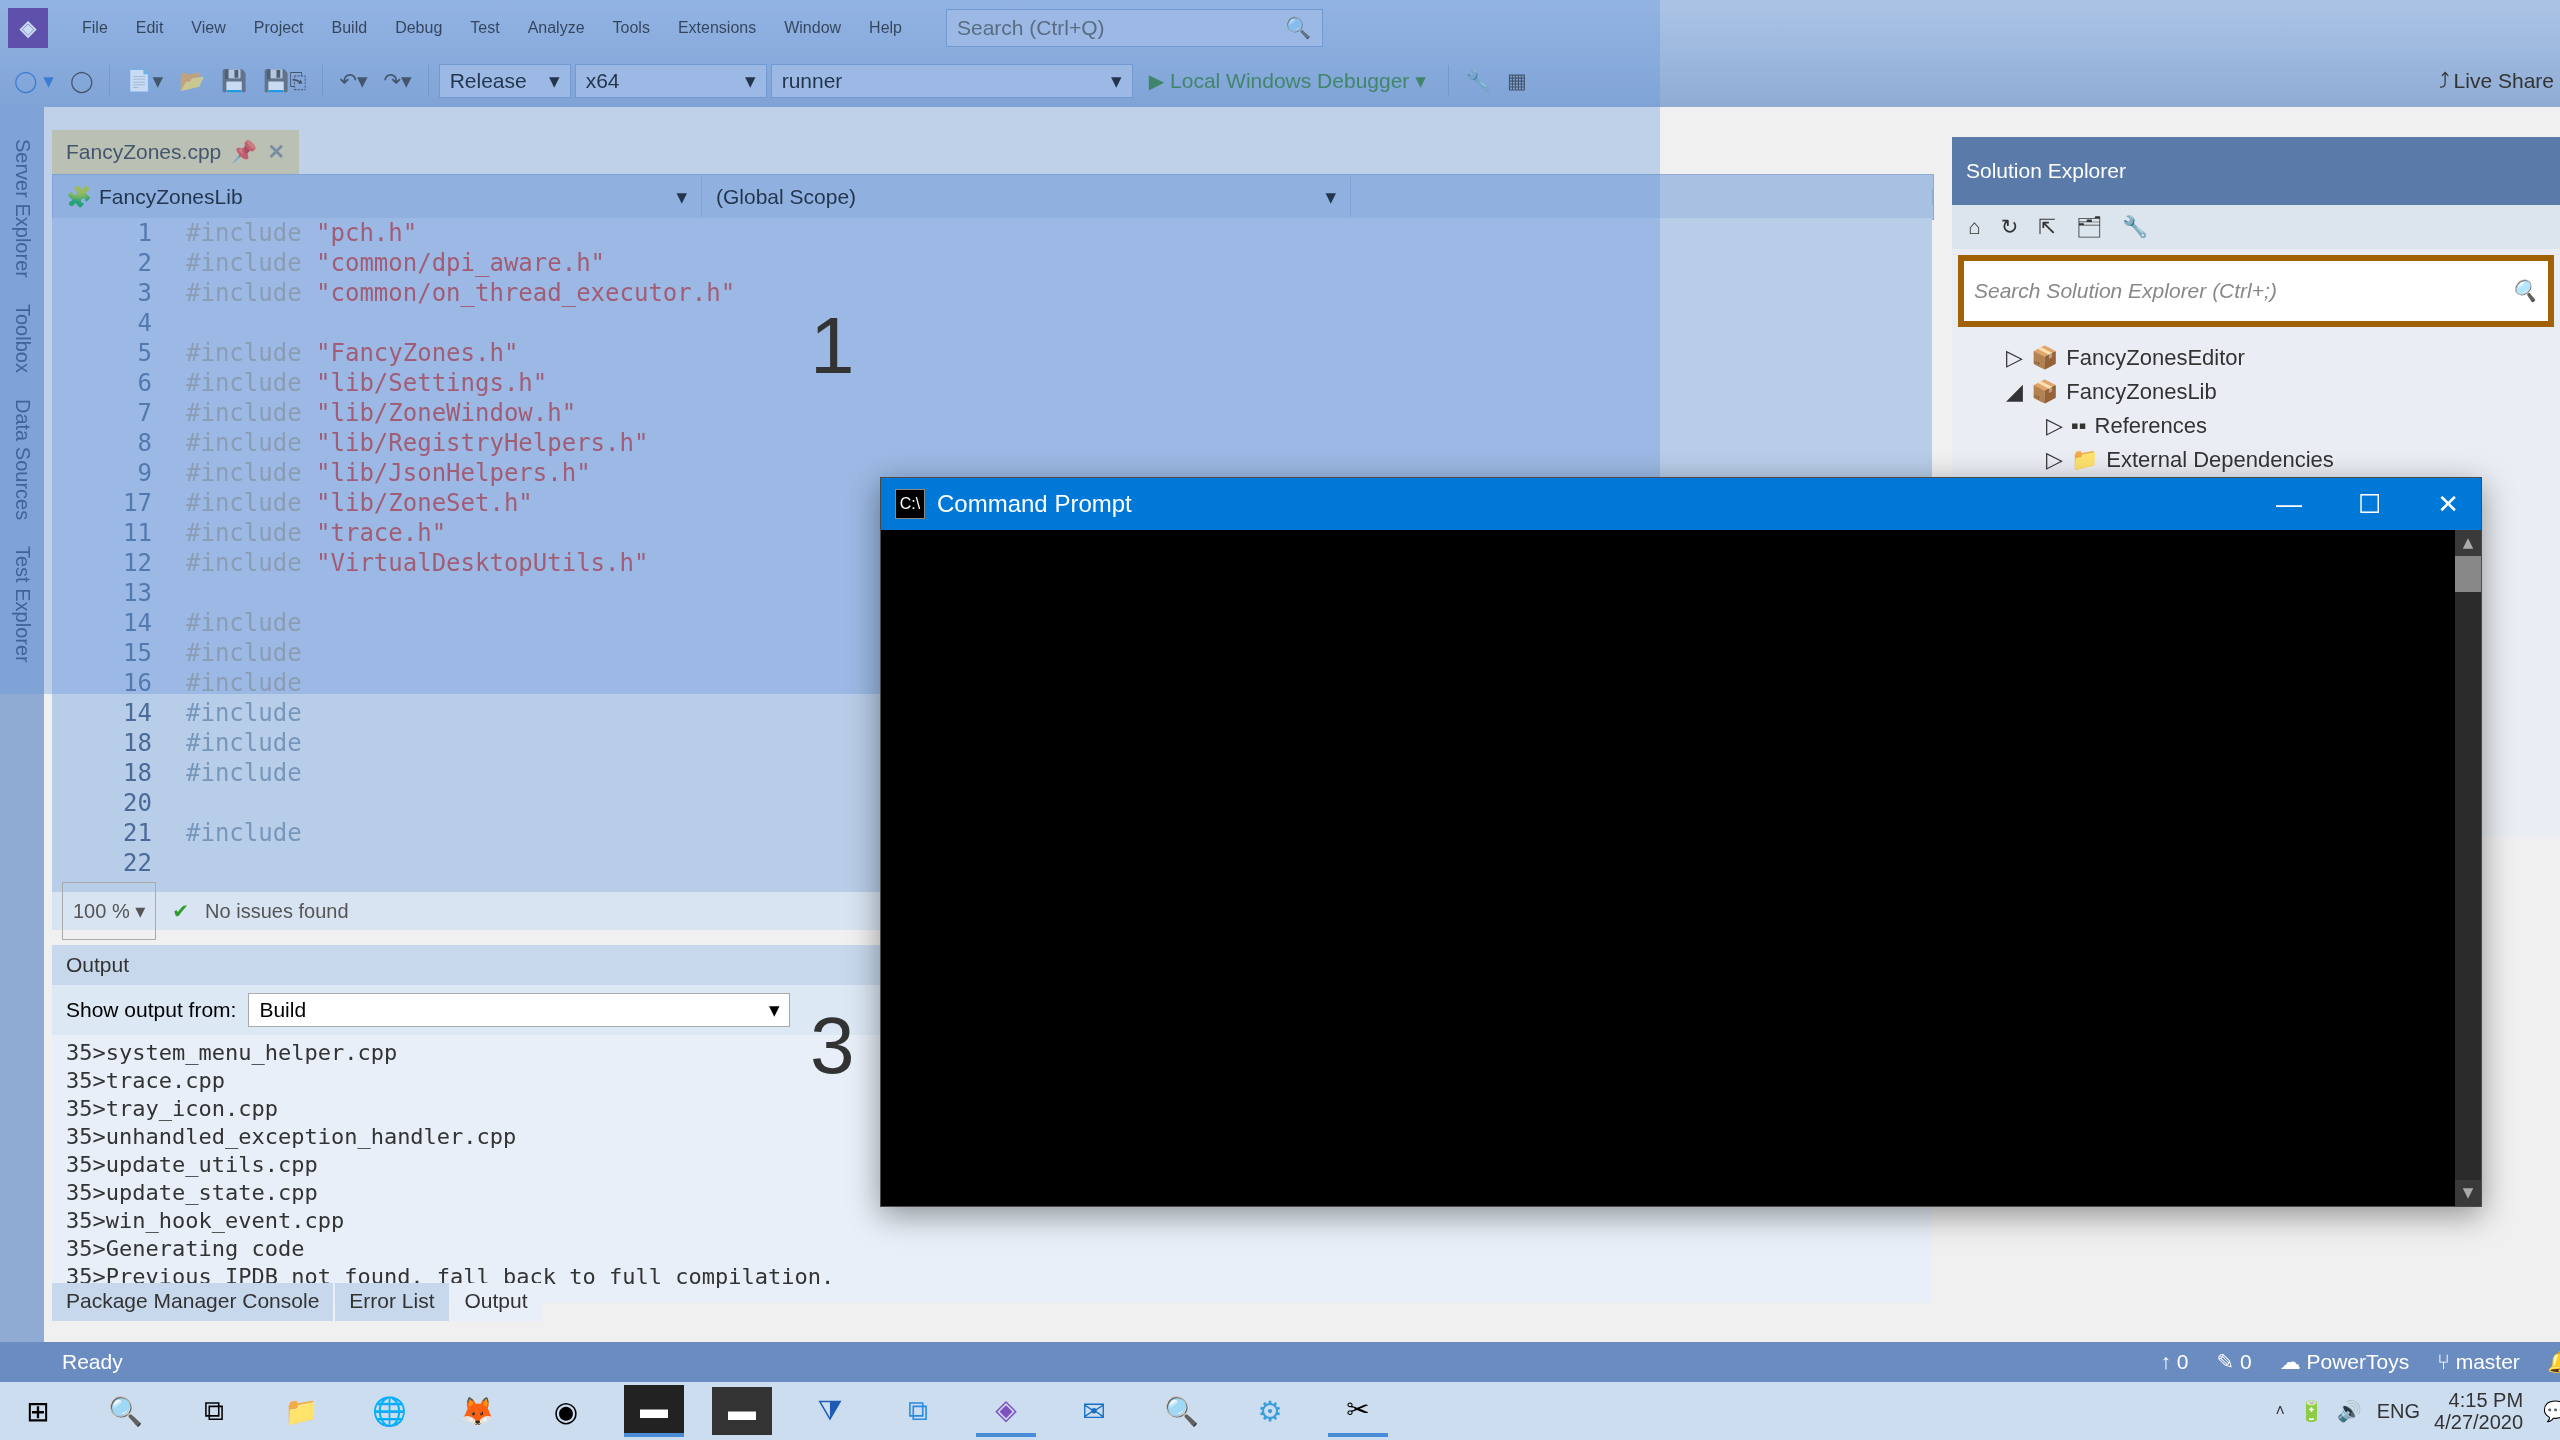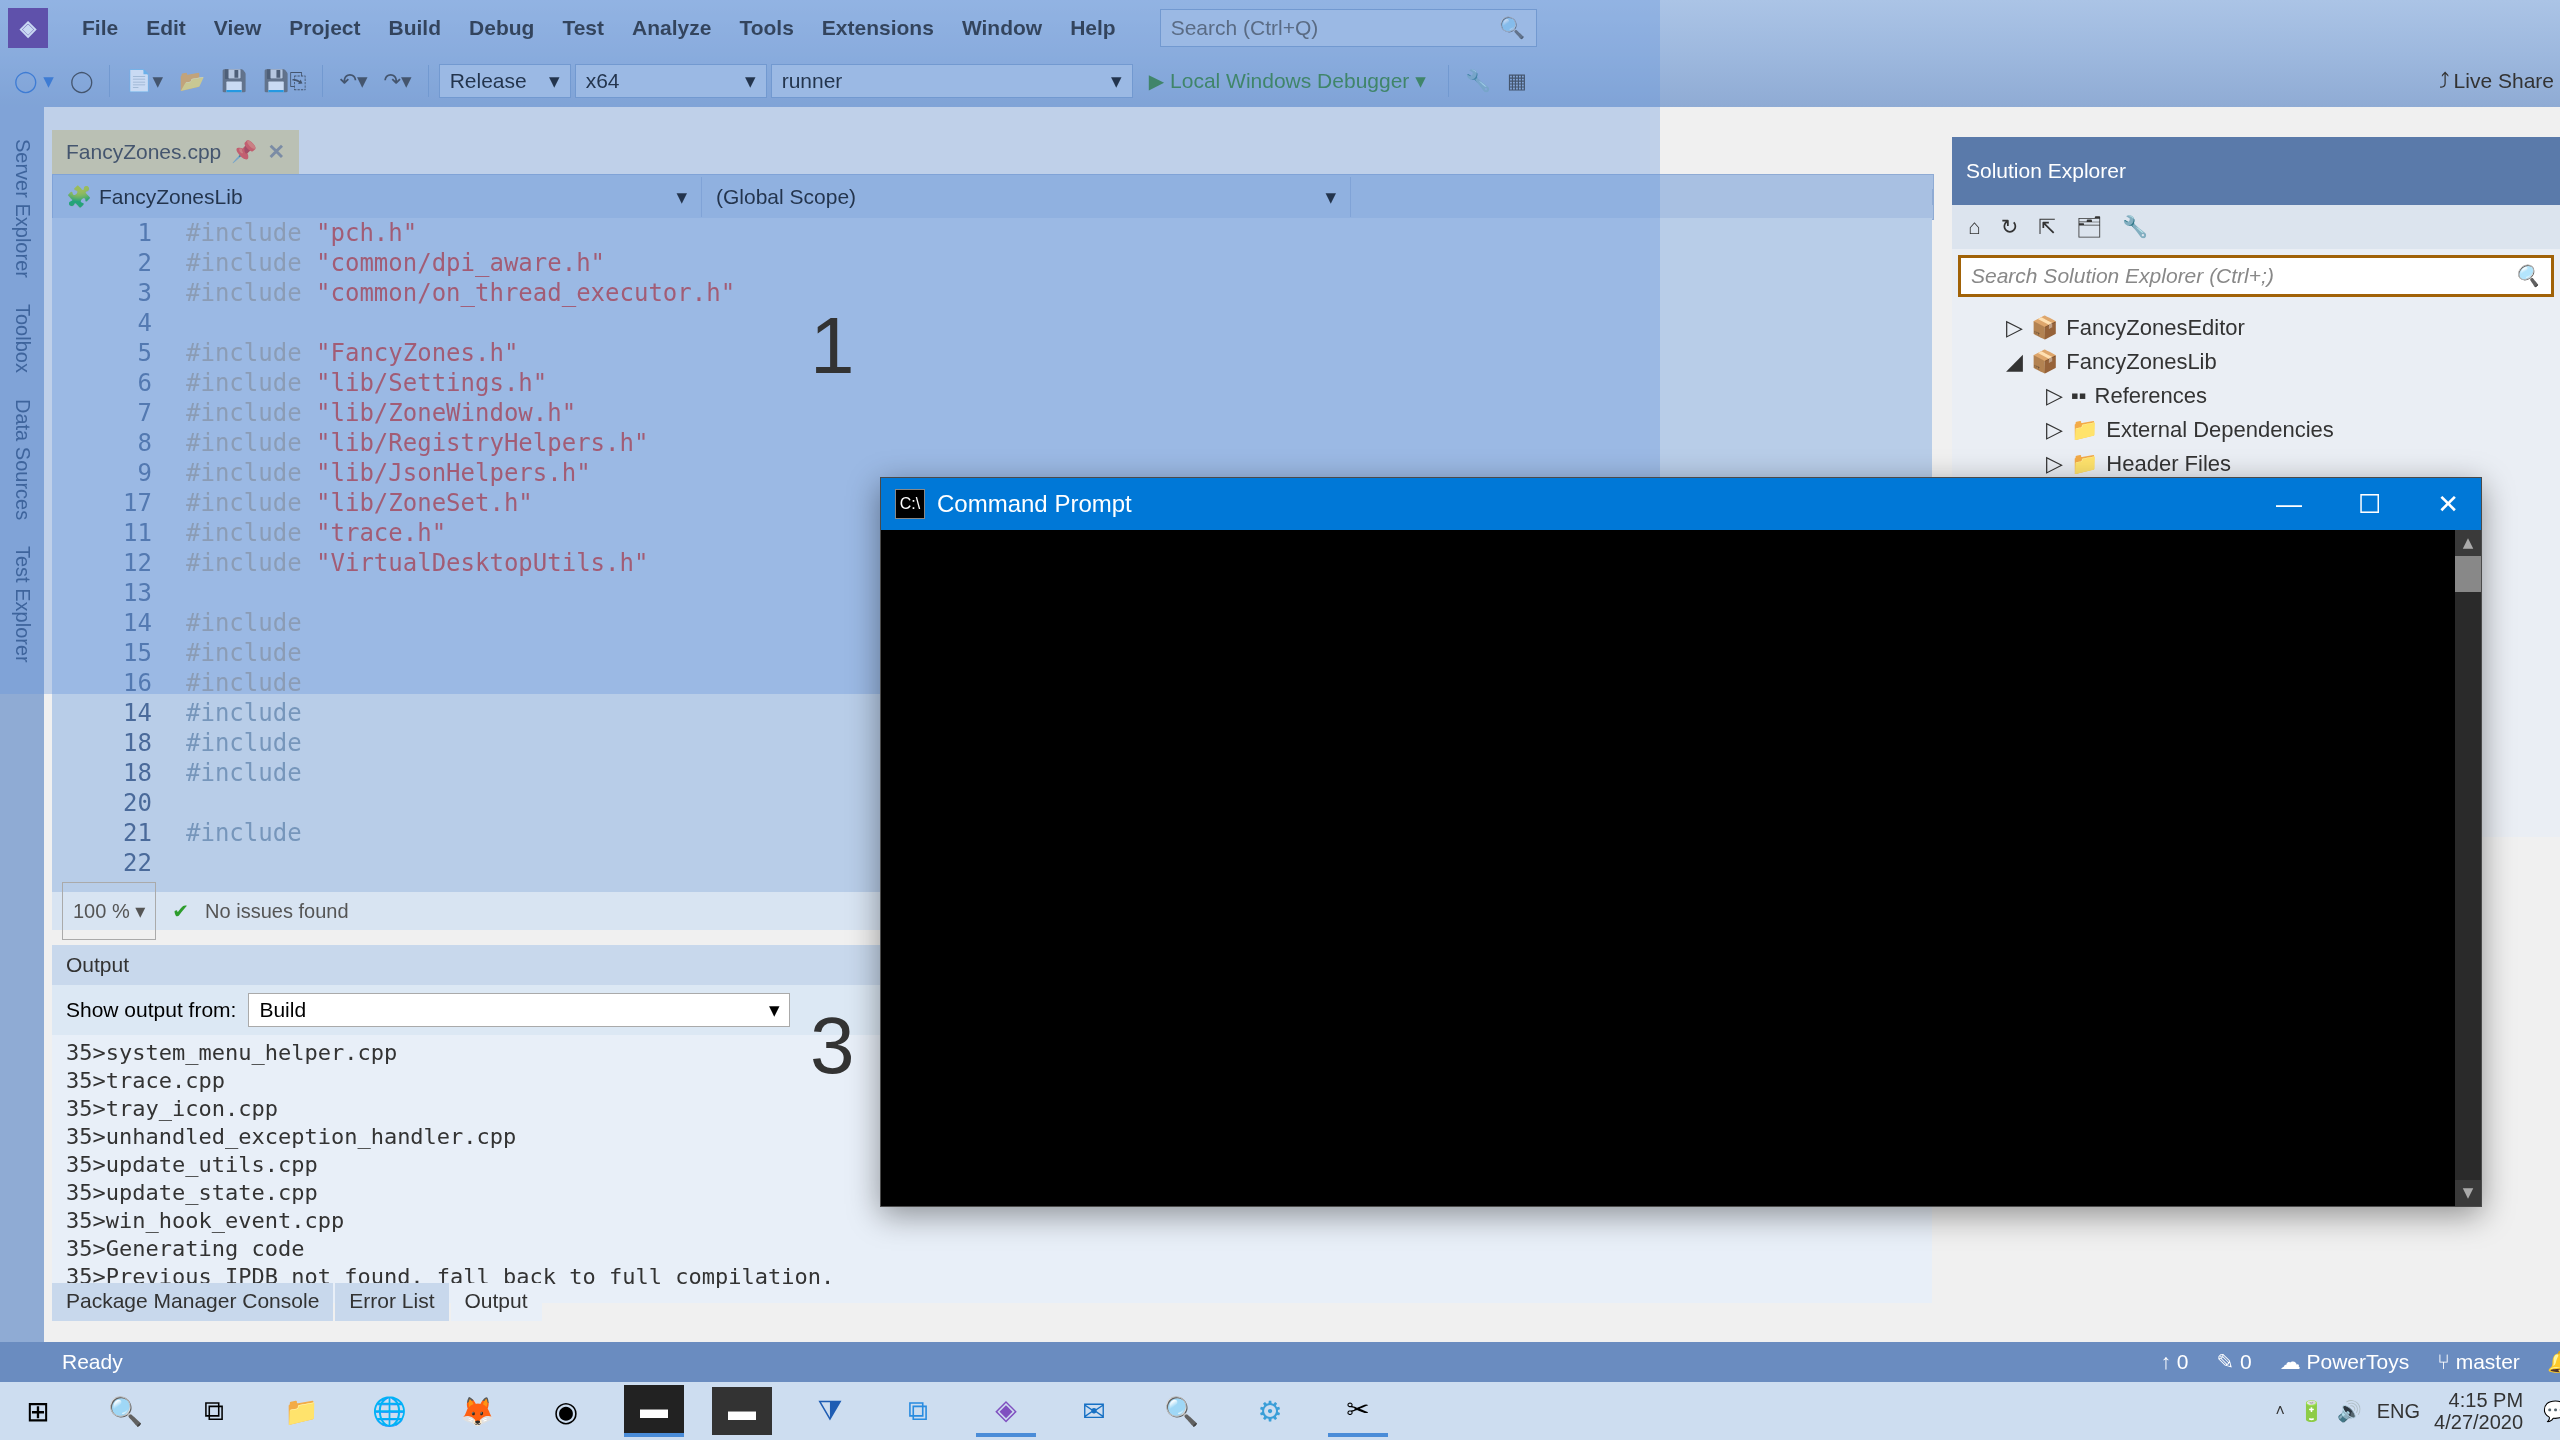--- a/index.html
+++ b/index.html
@@ -1,19 +1,19 @@
 <!DOCTYPE html>
 <html><head>
 <meta charset="utf-8">
 <style>
 html, body { margin:0; padding:0; width:2560px; height:1440px; font-family:'Segoe UI',sans-serif; font-size:21px; overflow:hidden; background:#f0f0f0; }
 .vs-window { position:absolute; left:0; top:0; width:2560px; height:1440px; }
 .menubar { position:absolute; left:0; top:0; right:0; height:55px; background:linear-gradient(to bottom,#abc4e6,#9db8de); display:flex; align-items:center; padding-left:8px; }
 .vs-logo { width:40px; height:40px; background:#5c2d91; margin-right:20px; display:flex; align-items:center; justify-content:center; color:#fff; font-weight:bold; }
-.menu-item { padding:6px 14px; color:#1a1a1a; cursor:pointer; font-size:21px;font-weight:bold; }
+.menu-item { padding:6px 14px; color:#1a1a1a; cursor:pointer; font-size:16px; }
 .search-box { margin-left:30px; width:355px; height:36px; background:#b8cde8; border:1px solid #7a9bc9; display:flex; align-items:center; padding:0 10px; color:#555; }
 .search-icon { margin-left:auto; }
 .toolbar { position:absolute; top:55px; left:0; right:0; height:52px; background:linear-gradient(to bottom,#9db8de,#8fabd4); display:flex; align-items:center; padding-left:8px; gap:4px; }
 .tb-btn { padding:4px 6px; color:#333; display:flex; align-items:center; gap:4px; }
 .tb-sep { width:1px; height:32px; background:#7a9bc9; margin:0 6px; }
 .tb-combo { background:#b8cde8; border:1px solid #7a9bc9; padding:4px 10px; min-width:100px; display:flex; align-items:center; }
 .caret { margin-left:auto; }
 .run-btn { color:#2d7d2d; display:flex; align-items:center; gap:6px; padding:4px 12px; }
 .play-arrow { color:#2d7d2d; font-size:20px; }
 .left-rail { position:absolute; left:0; top:107px; width:44px; height:1243px; background:#8fabd4; display:flex; flex-direction:column; align-items:center; padding-top:20px; gap:2px; }
@@ -43,21 +43,21 @@
 .output-combo { border:1px solid #aaa; background:#fff; padding:4px 10px; width:520px; }
 .output-text { font-family:Consolas,monospace; font-size:22px; padding:4px 14px; color:#333; line-height:28px; white-space:pre; }
 .bottom-tabs { position:absolute; left:52px; top:1283px; height:38px; display:flex; gap:2px; }
 .btab { padding:6px 14px; background:#c8d8ec; color:#333; }
 .btab.active { background:#e8eff8; }
 .statusbar { position:absolute; left:0; bottom:58px; width:100%; height:40px; background:#6a8cc0; color:#fff; display:flex; align-items:center; padding:0 14px; font-size:21px; }
 .sb-right { margin-left:auto; display:flex; gap:28px; align-items:center; }
 .solution-panel { position:absolute; right:0; top:137px; width:608px; height:700px; background:#eaeef4; }
 .sol-header { background:#5a7aaa; color:#fff; padding:22px 14px; display:flex; align-items:center; }
 .sol-toolbar { background:#dce4ee; padding:6px 10px; display:flex; gap:8px; }
-.sol-search { margin:6px; padding:6px 10px; border:3px solid #a16207; background:#fff; color:#888; font-style:italic; display:flex; align-items:center; }
+.sol-search { margin:6px; padding:18px 10px; border:6px solid #a16207; background:#fff; color:#888; font-style:italic; display:flex; align-items:center; }
 .sol-tree { padding:8px 10px; font-size:22px; color:#333; }
 .sol-item { padding:4px 0; display:flex; align-items:center; gap:8px; }
 .overlay-blue { position:absolute; left:0; top:0; width:1660px; height:694px; background:rgba(100,150,220,0.35); pointer-events:none; }
 .cmd-window { position:absolute; left:880px; top:477px; width:1600px; height:728px; background:#000; border:1px solid #4a4a4a; box-shadow:0 8px 30px rgba(0,0,0,0.4); }
 .cmd-title { height:52px; background:#0078d7; display:flex; align-items:center; padding:0 14px; color:#fff; font-size:24px; }
 .cmd-ico { width:28px; height:28px; background:#000; border:1px solid #888; margin-right:12px; display:flex; align-items:center; justify-content:center; font-size:16px; }
 .cmd-controls { margin-left:auto; display:flex; gap:40px; }
 .cmd-ctrl { color:#fff; cursor:pointer; font-size:26px; padding:0 8px; }
 .cmd-body { font-family:Consolas,monospace; font-size:24px; color:#ccc; padding:6px 10px; white-space:pre; }
 .cursor { display:inline-block; width:14px; height:4px; background:#ccc; margin-bottom:-2px; }

